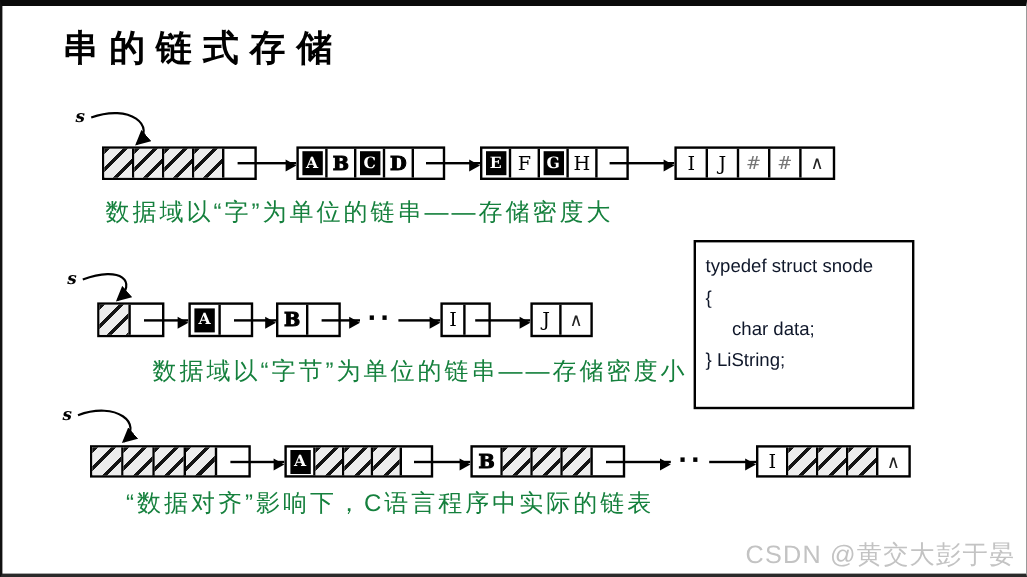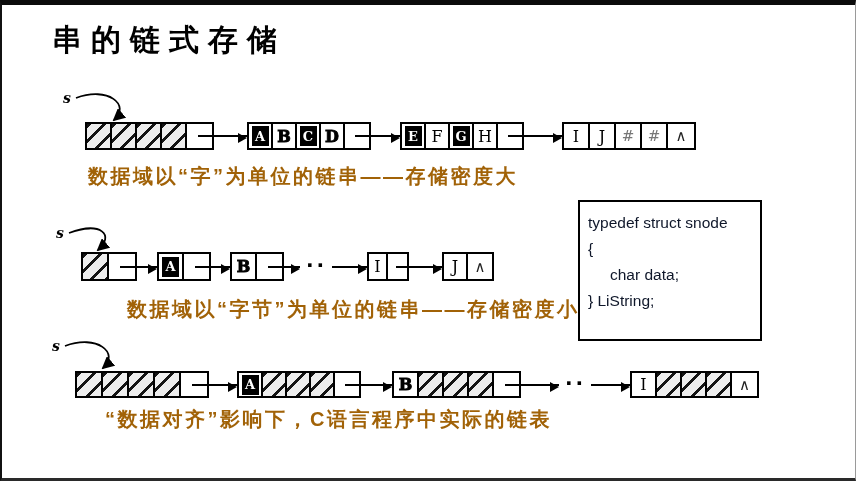--- a/index.html
+++ b/index.html
@@ -22,21 +22,21 @@
         background:#000;color:#fff;font-size:13px;font-weight:bold;font-family:"DejaVu Serif",serif;}
   .cell.stencil{font-size:16px;font-weight:bold;-webkit-text-stroke:0.9px #000;}
   .cell.plain{font-size:16px;}
   .cell.pad{font-size:15px;color:#777;}
   .cell.null{font-size:15px;color:#222;}
   .arrow{position:absolute;border-top:2px solid #000;}
   .arrow::after{content:"";position:absolute;right:0;top:-4px;width:0;height:0;
         border:5px solid transparent;border-left:9px solid #000;border-right:none;}
   .dots{position:absolute;font-weight:bold;font-size:20px;letter-spacing:3px;color:#000;
         font-family:"DejaVu Sans",sans-serif;}
-  .caption{position:absolute;font-size:20px;font-weight:bold;letter-spacing:2.5px;color:#a16207;
+  .caption{position:absolute;font-size:20px;font-weight:normal;letter-spacing:2.5px;color:#15803d;
         white-space:nowrap;}
   .codebox{position:absolute;left:578px;top:200px;width:184px;height:141px;box-sizing:border-box;
         border:2px solid #000;background:#fff;padding:8px 6px 0 8px;}
   .codeline{font-size:15.5px;line-height:26px;color:#0f172a;white-space:pre;
         font-family:"Liberation Sans",sans-serif;}
   .codeline.ind{padding-left:22px;}
   .watermark{position:absolute;right:10px;top:448px;font-size:21px;color:#c3c3c3;
         text-shadow:1px 1px 0 #ffffff;letter-spacing:1px;}
 </style>
 </head>
@@ -167,15 +167,16 @@
       </div>
     </div>
 
   <div class="codebox" id="codebox">
       <div class="codeline">typedef struct snode</div>
       <div class="codeline">{</div>
       <div class="codeline ind">char data;</div>
       <div class="codeline">} LiString;</div>
     </div>
 
+  <div class="watermark">CSDN @黄交大彭于晏</div>
 
   <div class="frame"></div>
 </div>
 
 </body></html>

